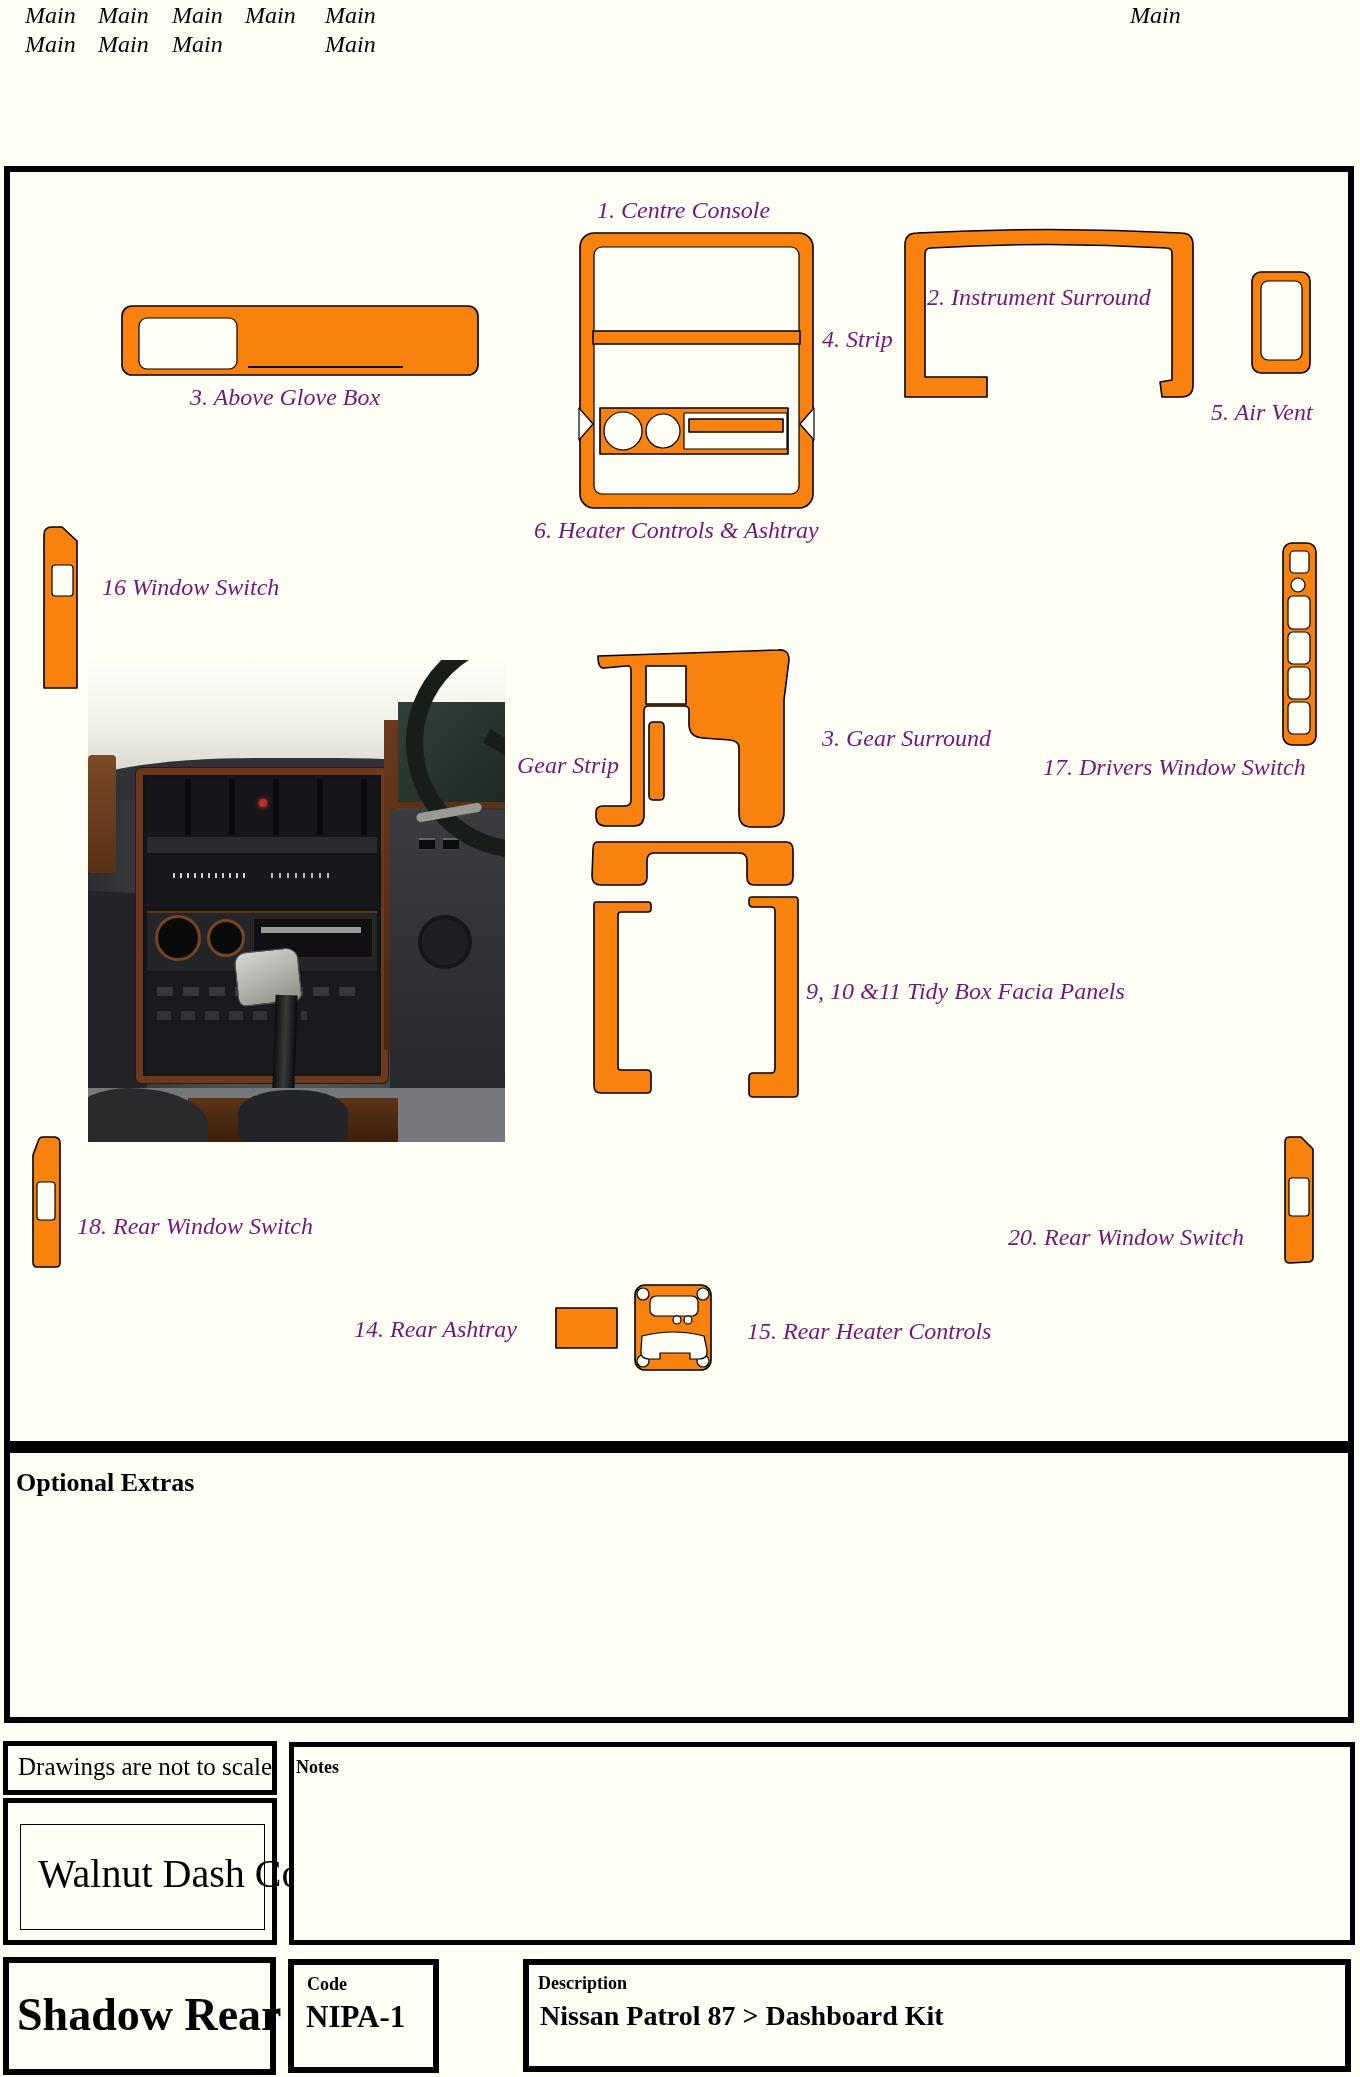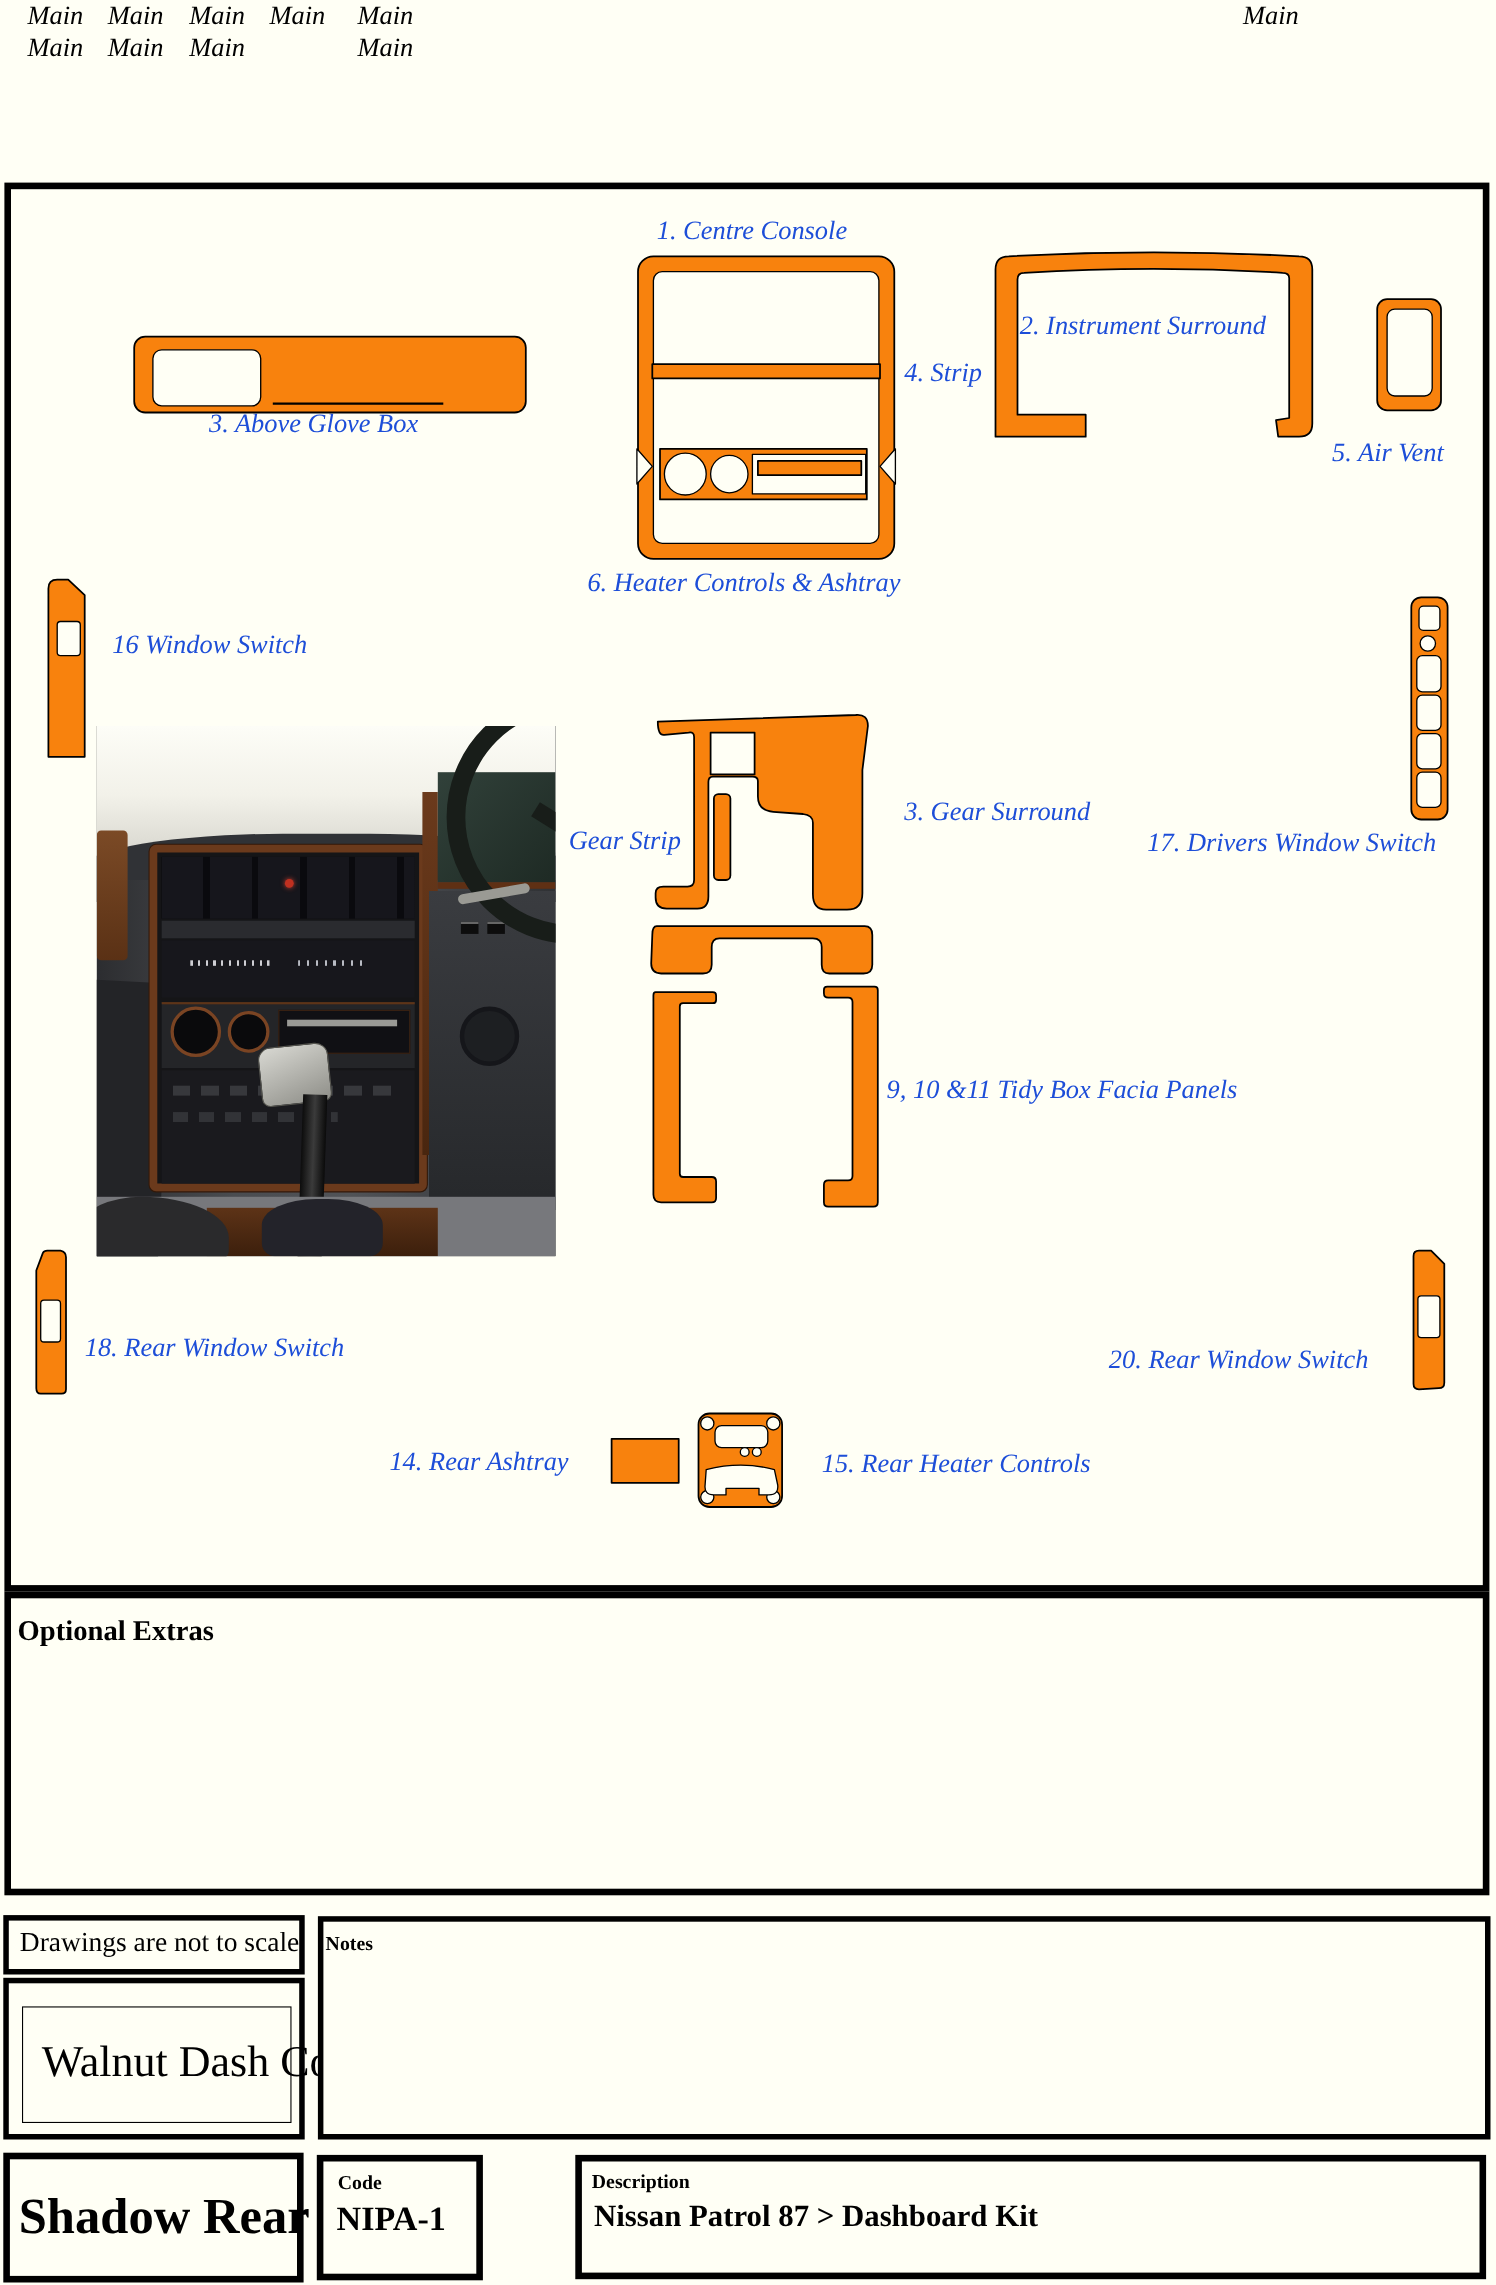--- a/index.html
+++ b/index.html
@@ -5,21 +5,21 @@
   :root{
     --piece-orange:#F8820D;
     --background:#FFFFF5;
     --line-black:#000000;
   }
   html,body{margin:0;padding:0;}
   body{width:1360px;height:2077px;position:relative;background:var(--background);
        font-family:"Liberation Serif",serif;color:#000;overflow:hidden;}
   .abs{position:absolute;}
   .nav-link{position:absolute;font:italic 24px "Liberation Serif",serif;color:#000;white-space:nowrap;cursor:pointer;}
-  .lbl{position:absolute;font:italic 24px "Liberation Serif",serif;color:#1d4ed8;white-space:nowrap;}
+  .lbl{position:absolute;font:italic 24px "Liberation Serif",serif;color:#701a75;white-space:nowrap;}
   .frame{position:absolute;border:6px solid #000;box-sizing:border-box;background:transparent;}
   .fbox{position:absolute;border:5px solid #000;box-sizing:border-box;background:var(--background);}
   .fbox-thick{position:absolute;border:6px solid #000;box-sizing:border-box;background:var(--background);}
   .sec-title{position:absolute;font:bold 26px "Liberation Serif",serif;white-space:nowrap;}
   .small-bold{position:absolute;font:bold 18px "Liberation Serif",serif;white-space:nowrap;}
   .scale-note{position:absolute;font:25px "Liberation Serif",serif;white-space:nowrap;}
   .company{position:absolute;font:40px "Liberation Serif",serif;white-space:nowrap;}
   .sheet-title{position:absolute;font:bold 46px "Liberation Serif",serif;white-space:nowrap;}
   .code-val{position:absolute;font:bold 31px "Liberation Serif",serif;white-space:nowrap;}
   .desc-val{position:absolute;font:bold 28px "Liberation Serif",serif;white-space:nowrap;}
@@ -43,21 +43,21 @@
 <span class="nav-link" style="left:1130px;top:2px">Main</span>
 <span class="nav-link" style="left:25px;top:31px">Main</span>
 <span class="nav-link" style="left:98px;top:31px">Main</span>
 <span class="nav-link" style="left:172px;top:31px">Main</span>
 <span class="nav-link" style="left:325px;top:31px">Main</span>
 
 <div class="frame" style="left:4px;top:166px;width:1350px;height:1281px"></div>
 
 <span class="lbl" style="left:597px;top:197px">1. Centre Console</span>
 <span class="lbl" style="left:927px;top:284px">2. Instrument Surround</span>
-<span class="lbl" style="left:190px;top:373px">3. Above Glove Box</span>
+<span class="lbl" style="left:190px;top:384px">3. Above Glove Box</span>
 <span class="lbl" style="left:822px;top:326px">4. Strip</span>
 <span class="lbl" style="left:1211px;top:399px">5. Air Vent</span>
 <span class="lbl" style="left:534px;top:517px">6. Heater Controls &amp; Ashtray</span>
 <span class="lbl" style="left:822px;top:725px">3. Gear Surround</span>
 <span class="lbl" style="left:517px;top:752px">Gear Strip</span>
 <span class="lbl" style="left:806px;top:978px">9, 10 &amp;11 Tidy Box Facia Panels</span>
 <span class="lbl" style="left:354px;top:1316px">14. Rear Ashtray</span>
 <span class="lbl" style="left:747px;top:1318px">15. Rear Heater Controls</span>
 <span class="lbl" style="left:102px;top:574px">16 Window Switch</span>
 <span class="lbl" style="left:1043px;top:754px">17. Drivers Window Switch</span>

